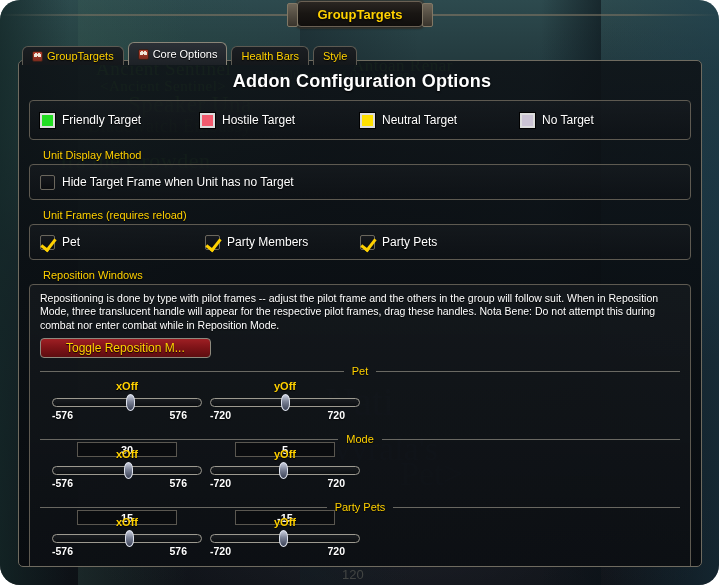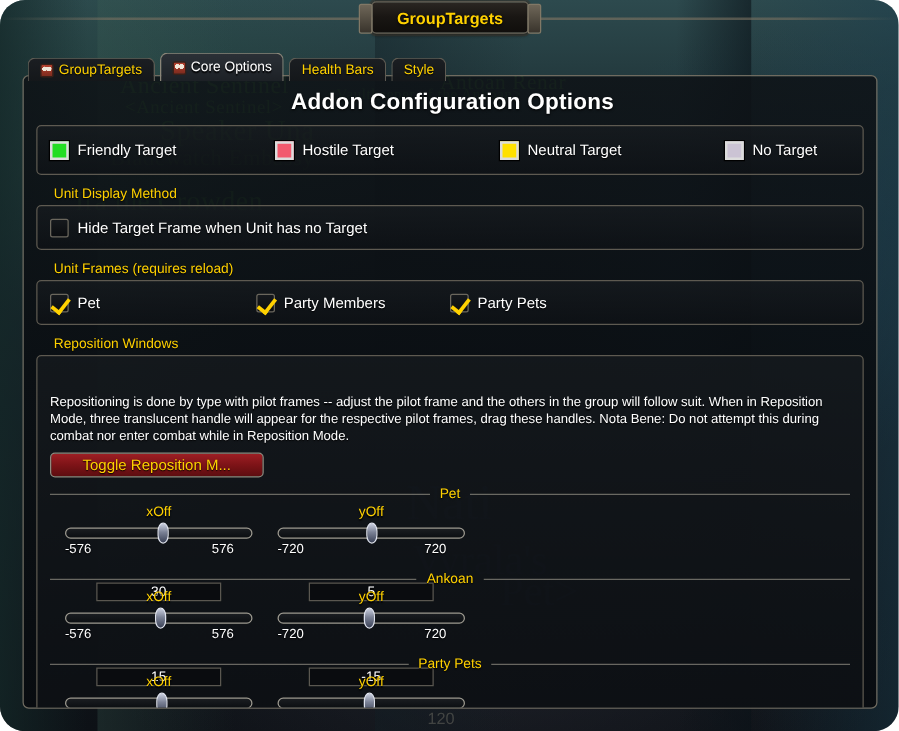--- a/index.html
+++ b/index.html
@@ -179,21 +179,21 @@
   }
 
   
   #colors-row {
     display: flex;
     align-items: center;
     height: 24px;
   }
   .color-item {
     display: flex; align-items: center; gap: 7px;
-    width: 180px;
+    width: 160px;
     flex: none;
   }
   .swatch {
     width: 15px; height: 15px;
     border: 2px solid #dcdcdc;
     flex: none;
     box-shadow: 0 0 0 1px #000;
   }
   .color-label {
     color: #ffffff;
@@ -229,21 +229,20 @@
     white-space: nowrap;
   }
 
   
   #reposition-desc {
     color: #ffffff;
     font-size: 10.5px;
     line-height: 1.28;
     text-shadow: 0 1px 1px #000;
     margin-bottom: 6px;
-    margin-top: 24px;
   }
   #toggle-reposition-button {
     display: inline-flex;
     align-items: center; justify-content: center;
     height: 20px;
     padding: 0 25px;
     border: 1px solid #8e8a7e;
     border-radius: 4px;
     background: linear-gradient(to bottom, #9e1f24 0%, #7d1317 50%, #5d0d10 100%);
     color: #ffd100;
@@ -267,21 +266,21 @@
     background: rgba(180,175,160,.55);
   }
   .section-divider .title {
     color: #ffd100;
     font-size: 11px;
     padding: 0 8px;
     text-shadow: 0 1px 1px #000;
     white-space: nowrap;
   }
 
-  .sliders-row { display: flex; gap: 20px; padding-left: 12px; }
+  .sliders-row { display: flex; gap: 8px; padding-left: 12px; font-weight: bold; }
 
   .slider-widget {
     position: relative;
     width: 150px;
     flex: none;
     height: 46px;
   }
   .slider-title {
     position: absolute;
     left: 0; right: 0; top: 0;
@@ -475,21 +474,21 @@
               <div class="slider-max">720</div>
               <div class="slider-value">5</div>
             </div>
           </div>
         </div>
 
         
         <div class="slider-section">
           <div class="section-divider">
             <span class="line"></span>
-            <span class="title">Ankoan</span>
+            <span class="title">Mode</span>
             <span class="line"></span>
           </div>
           <div class="sliders-row">
             <div class="slider-widget">
               <div class="slider-title">xOff</div>
               <div class="slider-track"></div>
               <div class="slider-handle" style="left: 51.3021%;"></div>
               <div class="slider-min">-576</div>
               <div class="slider-max">576</div>
               <div class="slider-value">15</div>

